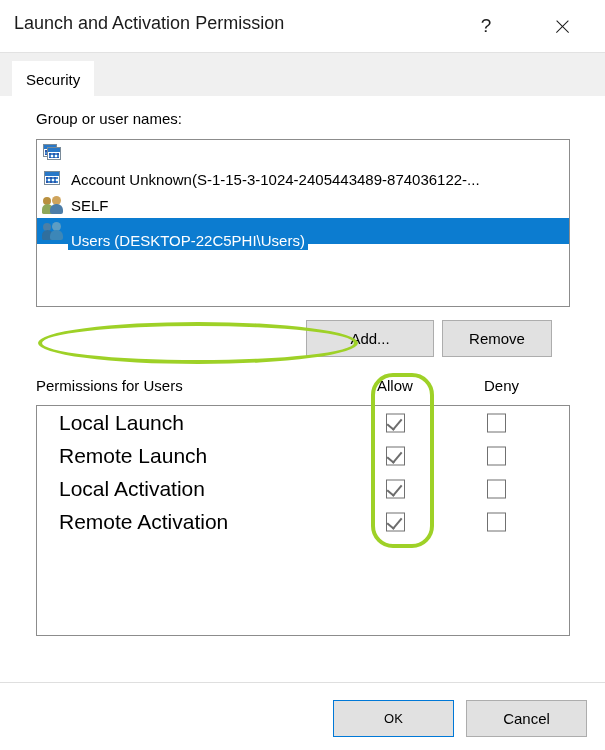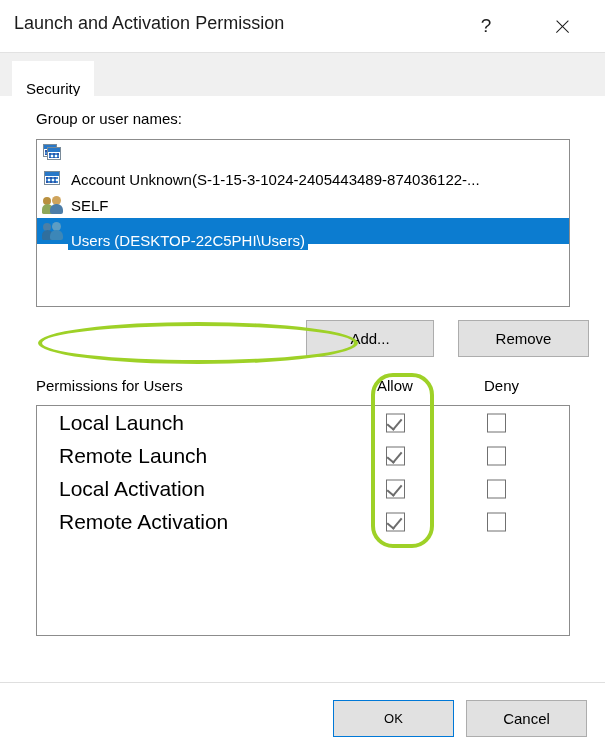--- a/index.html
+++ b/index.html
@@ -67,21 +67,21 @@
     background: #f0f0f0;
     border-top: 1px solid #e2e2e2;
   }
   .tab {
     position: absolute;
     left: 12px; top: 8px;
     height: 36px;
     padding: 0 14px;
     background: #ffffff;
     display: flex;
-    align-items: flex-end;
+    align-items: center;
     font-size: 15px;
     color: #000;
     box-shadow: 0 -1px 0 #dcdcdc inset;
     cursor: default;
   }
 
   
   .panel {
     position: absolute;
     left: 0; top: 96px;
@@ -171,21 +171,21 @@
     box-sizing: border-box;
     font-family: "Liberation Sans", sans-serif;
     font-size: 15px;
     color: #000;
     display: flex;
     align-items: center;
     justify-content: center;
     cursor: default;
   }
   .btn-add    { left: 306px; top: 224px; width: 128px; height: 37px; }
-  .btn-remove { left: 442px; top: 224px; width: 131px; height: 37px; margin-left: 16px; }
+  .btn-remove { left: 442px; top: 224px; width: 110px; height: 37px; }
 
   
   .perm-header {
     position: absolute;
     font-size: 15px;
     color: #000;
     white-space: nowrap;
   }
   .permbox {
     position: absolute;

